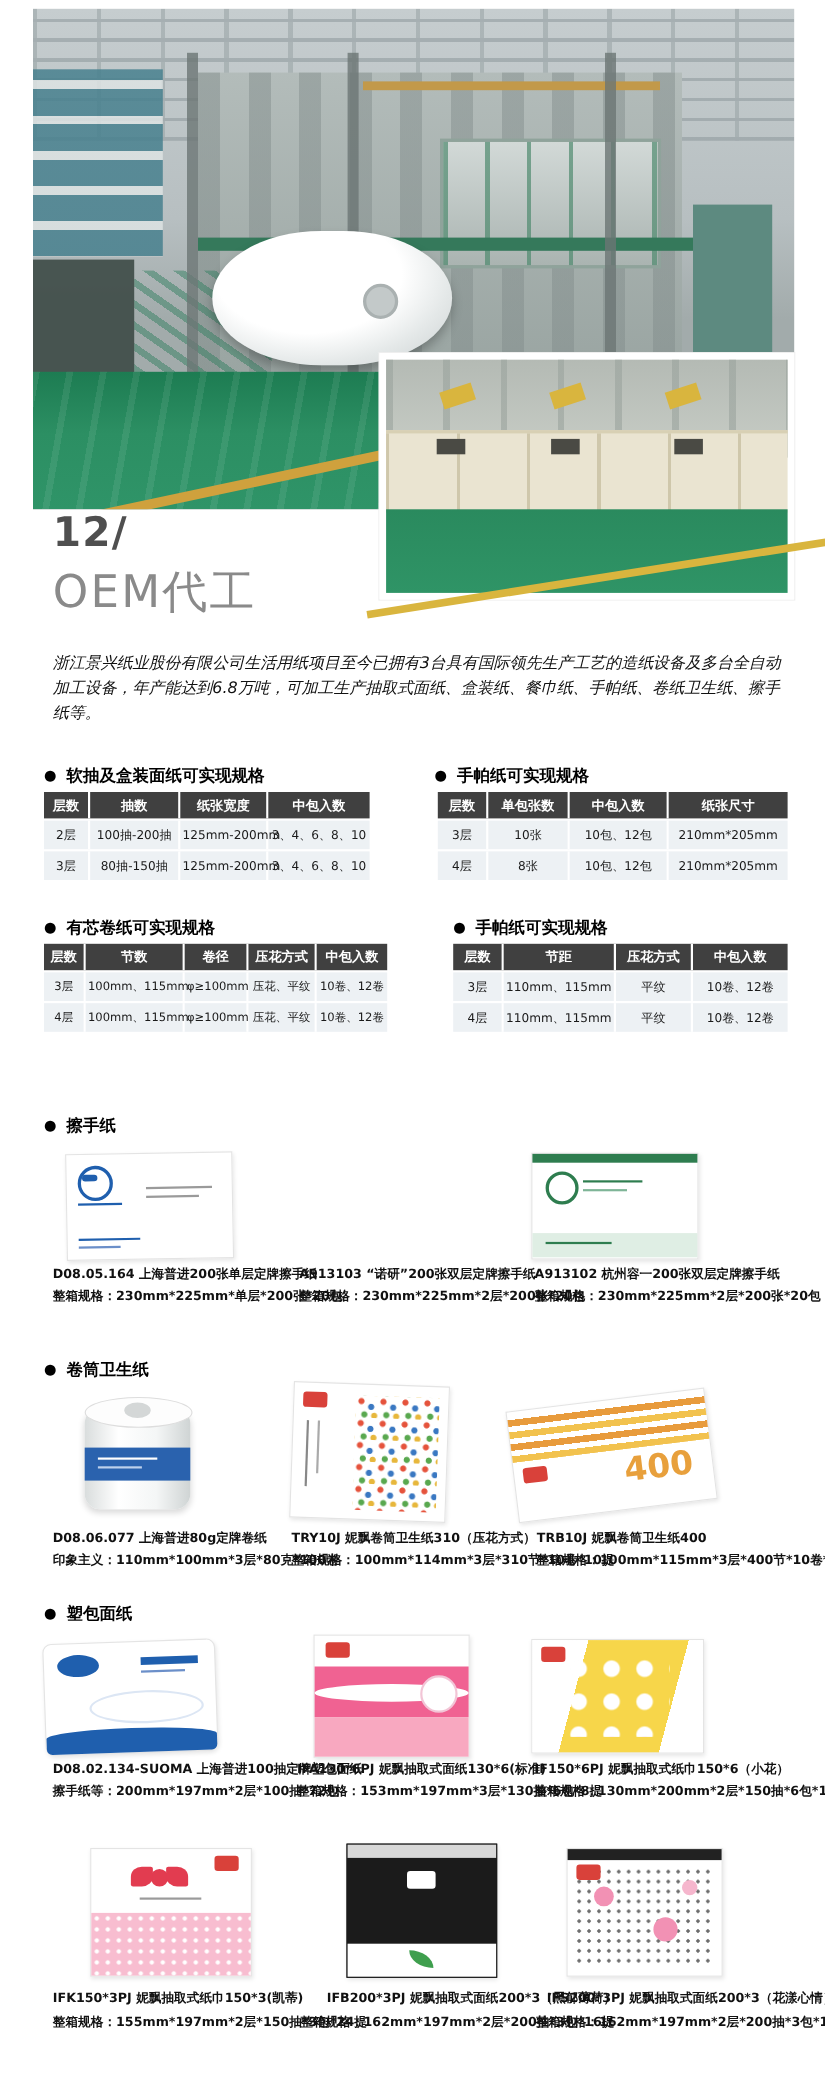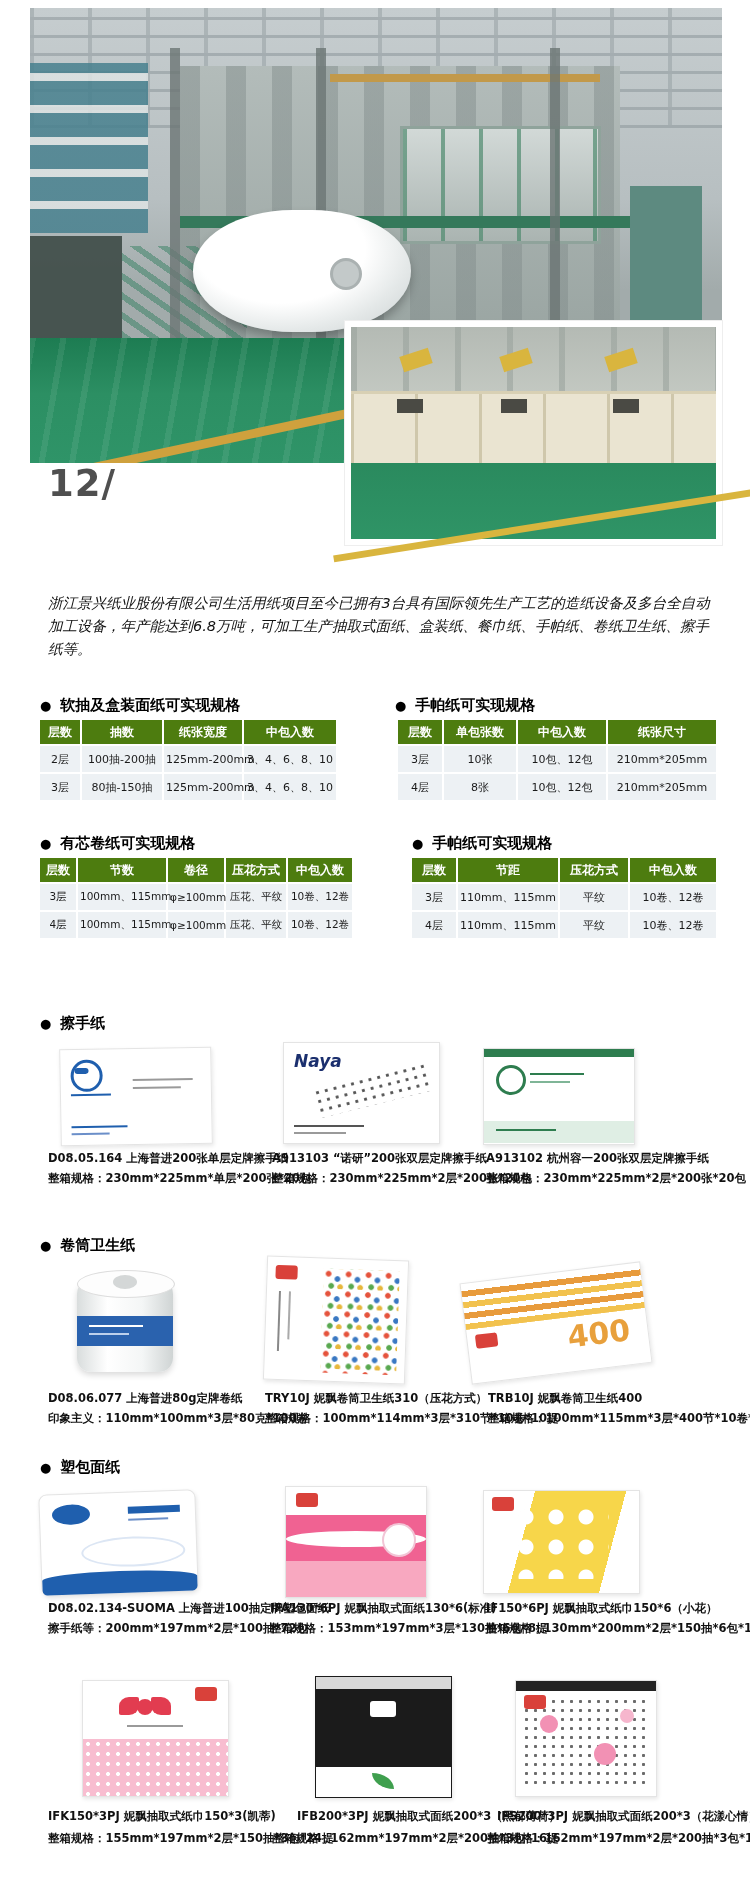--- a/index.html
+++ b/index.html
@@ -35,21 +35,21 @@
   .i-floor{position:absolute;left:0;top:64%;width:100%;height:36%;background:linear-gradient(#2a8a5e,#2f9466);}
   .i-yline{position:absolute;left:-20px;top:76%;width:440px;height:7px;background:#d9b53e;transform:rotate(-9deg);}
   
   .num{position:absolute;left:48px;top:462px;font-size:37px;font-weight:bold;color:#4f4f4f;letter-spacing:1px;}
   .title{position:absolute;left:48px;top:511px;font-size:41px;color:#8a8a8a;letter-spacing:2px;}
   .intro{position:absolute;left:48px;top:592px;width:664px;font-size:14.5px;line-height:1.6;color:#111;margin:0;font-style:italic;}
   .sec-title{position:absolute;display:flex;align-items:center;gap:9px;font-size:15px;font-weight:bold;color:#000;white-space:nowrap;}
   .bullet{font-size:13px;line-height:1;}
   
   .spec-table{position:absolute;border-collapse:separate;border-spacing:0 2px;table-layout:fixed;}
-  .spec-table th{background:#4d7c0f;color:#fff;font-size:12px;font-weight:bold;height:24px;padding:0 2px;text-align:center;white-space:nowrap;}
+  .spec-table th{background:#404040;color:#fff;font-size:12px;font-weight:bold;height:24px;padding:0 2px;text-align:center;white-space:nowrap;}
   .spec-table td{background:#edf1f4;color:#1a1a1a;font-size:11px;height:26px;text-align:center;padding:0 2px;white-space:nowrap;}
   .spec-table th:not(:last-child),.spec-table td:not(:last-child){border-right:2px solid #fff;}
   .spec-table.small td{font-size:10.5px;}
   .banner{position:absolute;left:550px;top:957px;width:186px;height:43px;background:#7ccaca;color:#fff;display:flex;align-items:center;justify-content:center;font-size:25px;letter-spacing:4px;font-weight:bold;}
   
   .cap{position:absolute;font-size:11.5px;font-weight:bold;color:#111;white-space:nowrap;}
   
   .pk{position:absolute;background:#fff;border:1px solid #e4e4e4;box-shadow:1px 2px 4px rgba(0,0,0,.10);}
   .dots-k{background-image:radial-gradient(circle,#2b2b2b 1.3px,transparent 1.9px);background-size:9px 9px;}
   .dots-w{background-image:radial-gradient(circle,#fff 1.6px,transparent 2.3px);background-size:10px 10px;}
@@ -98,20 +98,21 @@
     </div>
     <div class="i-slot" style="left:46px"></div>
     <div class="i-slot" style="left:150px"></div>
     <div class="i-slot" style="left:262px"></div>
     <div class="i-floor">
       <div class="i-yline"></div>
     </div>
   </div>
 
   <div class="num">12/</div>
+  <div class="title">OEM代工</div>
   <p class="intro">浙江景兴纸业股份有限公司生活用纸项目至今已拥有3台具有国际领先生产工艺的造纸设备及多台全自动加工设备，年产能达到6.8万吨，可加工生产抽取式面纸、盒装纸、餐巾纸、手帕纸、卷纸卫生纸、擦手纸等。</p>
 
   <div class="sec-title" style="left:40px;top:696px">
     <span class="bullet">●</span>
     <span>软抽及盒装面纸可实现规格</span>
   </div>
   <table class="spec-table" style="left:40px;top:718px;width:296px">
     <colgroup>
         <col style="width:42px">
         <col style="width:82px">
@@ -251,26 +252,20 @@
 
   <div class="pk" style="left:60px;top:1048px;width:150px;height:95px;transform:rotate(-1deg)">
     <div class="abs" style="left:10px;top:10px;width:26px;height:26px;border-radius:50%;border:3px solid #1f5fae;background:#fff"></div>
     <div class="abs" style="left:14px;top:18px;width:14px;height:6px;border-radius:3px;background:#1f5fae"></div>
     <div class="tline" style="left:10px;top:44px;width:40px;background:#1f5fae"></div>
     <div class="tline" style="left:72px;top:30px;width:60px"></div>
     <div class="tline" style="left:72px;top:38px;width:48px"></div>
     <div class="tline" style="left:10px;top:76px;width:56px;background:#1f5fae"></div>
     <div class="tline" style="left:10px;top:83px;width:38px;background:#6b8fc9"></div>
   </div>
-  <div class="pk" style="left:283px;top:1042px;width:155px;height:100px">
-    <div class="abs" style="left:10px;top:8px;font-size:17px;font-weight:bold;color:#1b2f6e;font-style:italic">Naya</div>
-    <div class="abs dots-k" style="left:30px;top:32px;width:115px;height:30px;transform:rotate(-14deg);opacity:.8"></div>
-    <div class="tline" style="left:10px;top:82px;width:70px;background:#555"></div>
-    <div class="tline" style="left:10px;top:89px;width:52px"></div>
-  </div>
   <div class="pk" style="left:483px;top:1048px;width:150px;height:95px">
     <div class="abs" style="left:0;top:0;width:150px;height:8px;background:#2e7d4f"></div>
     <div class="abs" style="left:12px;top:16px;width:24px;height:24px;border-radius:50%;border:3px solid #2e7d4f;background:#fff"></div>
     <div class="tline" style="left:46px;top:24px;width:54px;background:#2e7d4f"></div>
     <div class="tline" style="left:46px;top:32px;width:40px;background:#7fb597"></div>
     <div class="abs" style="left:0;top:72px;width:150px;height:22px;background:#dfeee4"></div>
     <div class="tline" style="left:12px;top:80px;width:60px;background:#2e7d4f"></div>
   </div>
 
   <div class="cap" style="left:48px;top:1151px">D08.05.164 上海普进200张单层定牌擦手纸</div>

